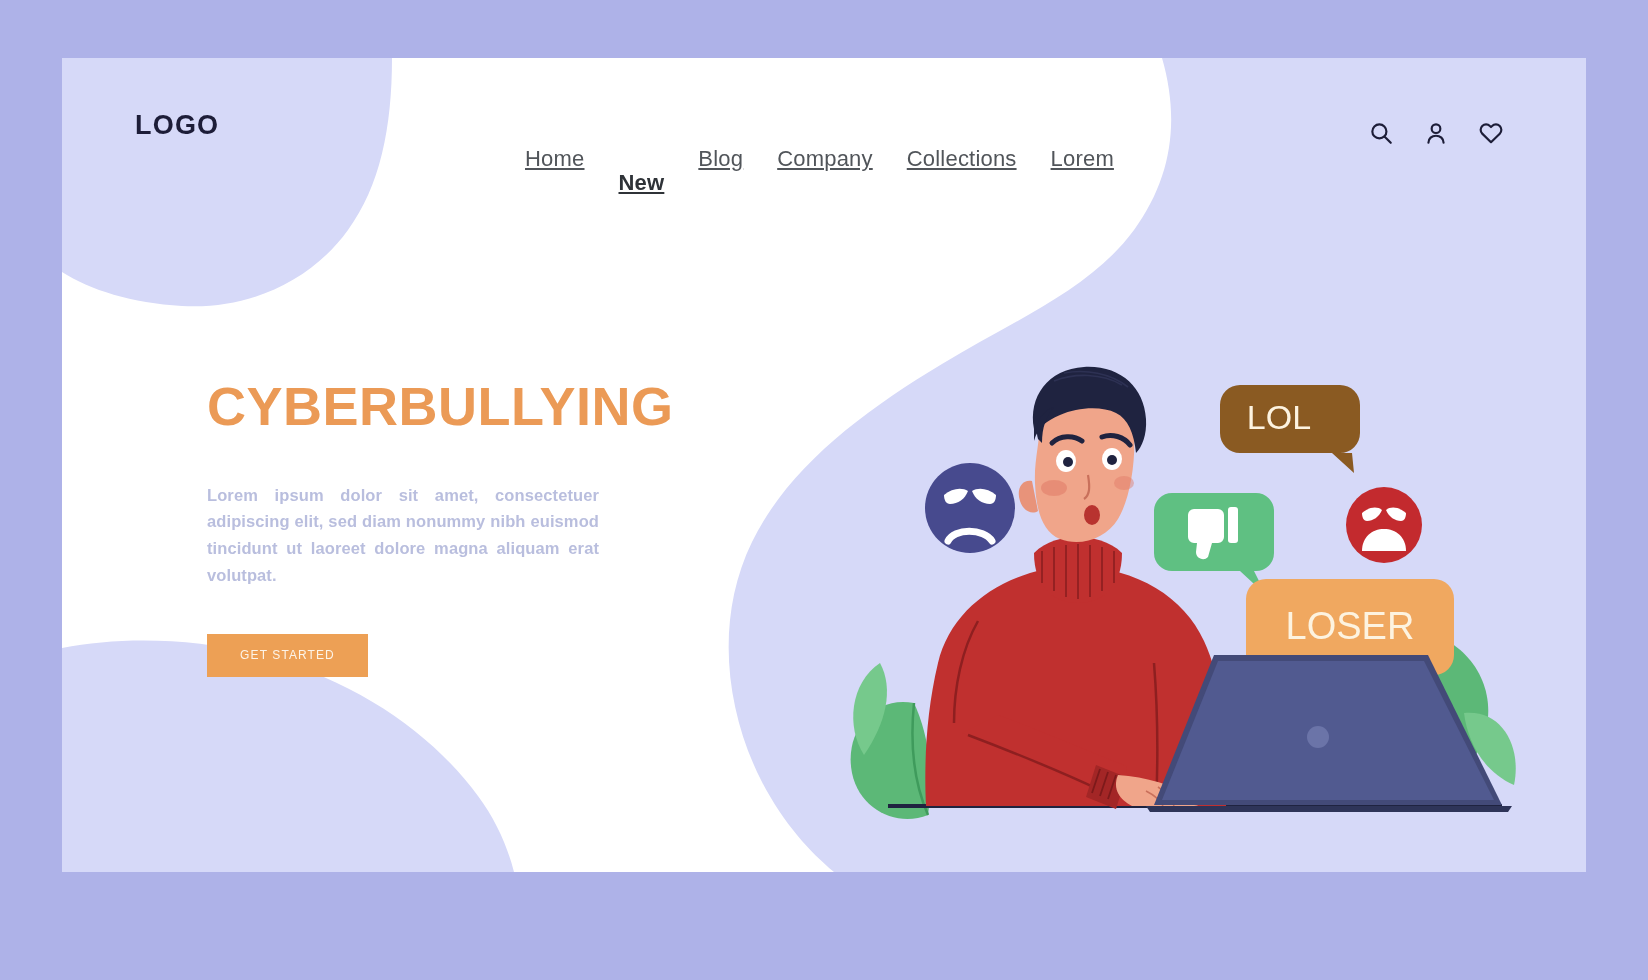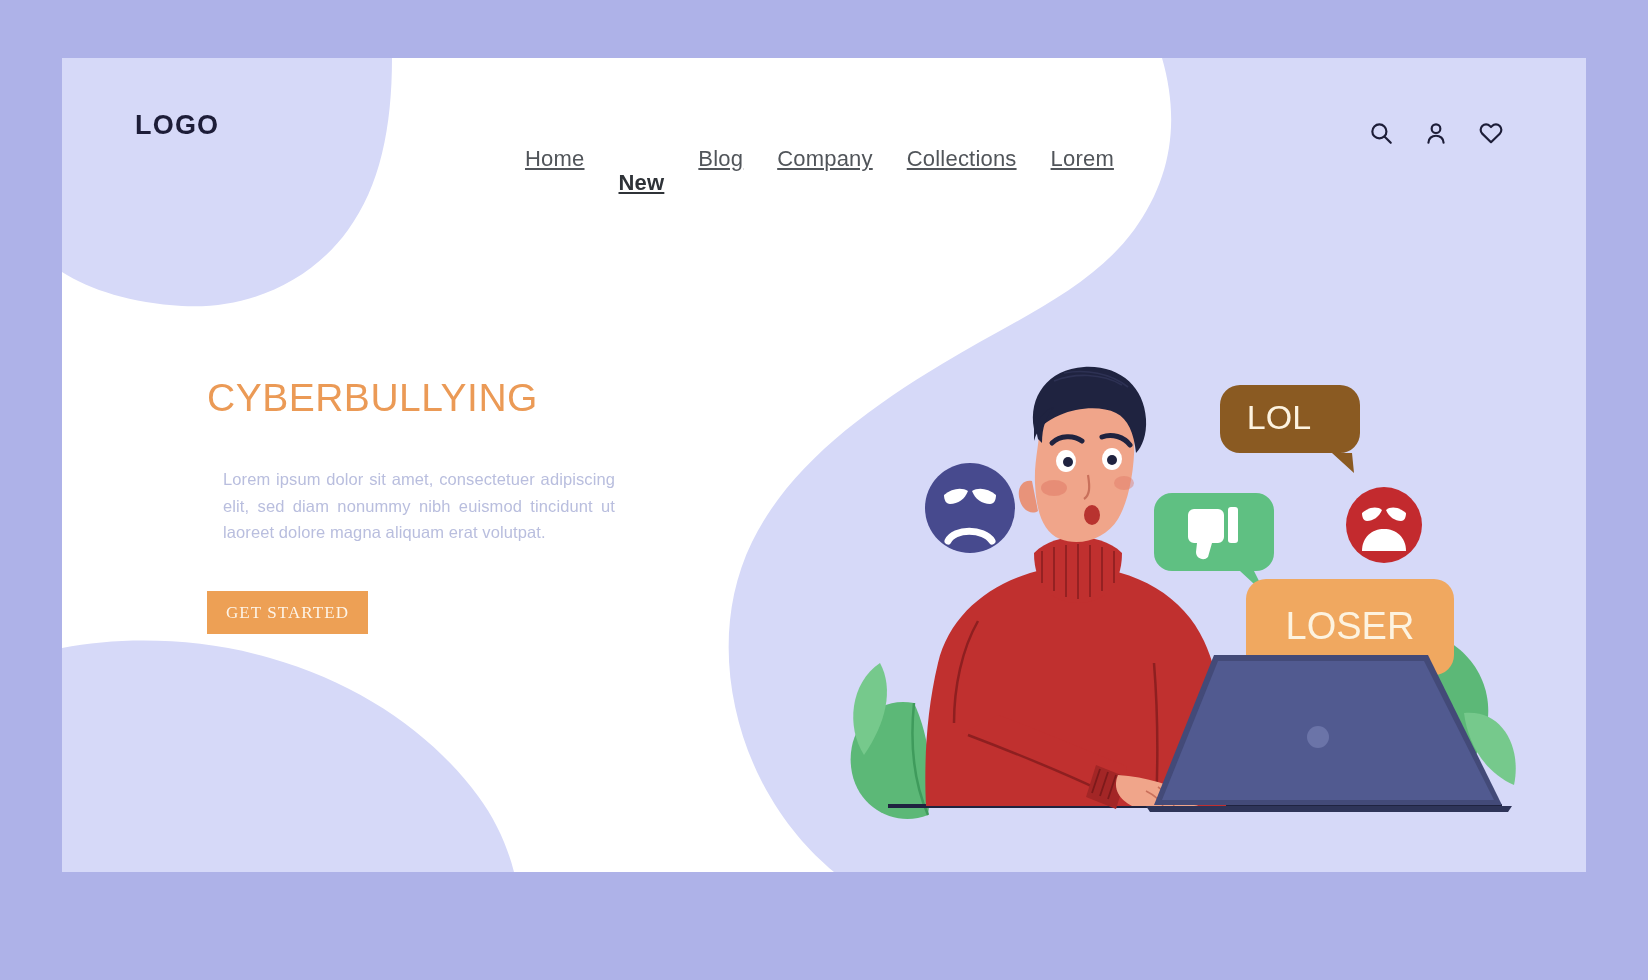--- a/index.html
+++ b/index.html
@@ -46,38 +46,37 @@
   .header-icons {
     position:absolute; right:82px; top:62px;
     display:flex; align-items:center; gap:29px;
   }
   .hicon { width:26px; height:26px; cursor:pointer; display:block; }
   .hicon svg { display:block; width:26px; height:26px; }
 
   
   .hero { position:absolute; left:145px; top:320px; width:470px; z-index:5; }
   .hero-title {
-    font-size:39px; font-weight:normal; color:#eb9a56;
+    font-size:54px; font-weight:bold; color:#eb9a56;
     letter-spacing:.5px; line-height:1.05;
   }
   .hero-text {
     margin-top:47px;
     font-size:16.5px; line-height:1.62;
-    color:#b9bede; font-weight:normal;
+    color:#b9bede; font-weight:bold;
     text-align:justify; width:392px;
     letter-spacing:.1px;
-    margin-left:16px;
   }
   .cta {
     margin-top:45px;
     width:161px; height:43px;
     background:#eda055;
     color:#fdf4e8; border:none;
-    font-size:17px; letter-spacing:1.1px;
-    font-family:Liberation Serif, serif;
+    font-size:12px; letter-spacing:1.1px;
+    font-family:Liberation Sans, sans-serif;
     cursor:pointer;
     display:flex; align-items:center; justify-content:center;
   }
 
   
   .illo {
     position:absolute; left:740px; top:245px;
     width:720px; height:540px; z-index:4;
   }
   .illo svg { display:block; width:100%; height:100%; overflow:visible; }

